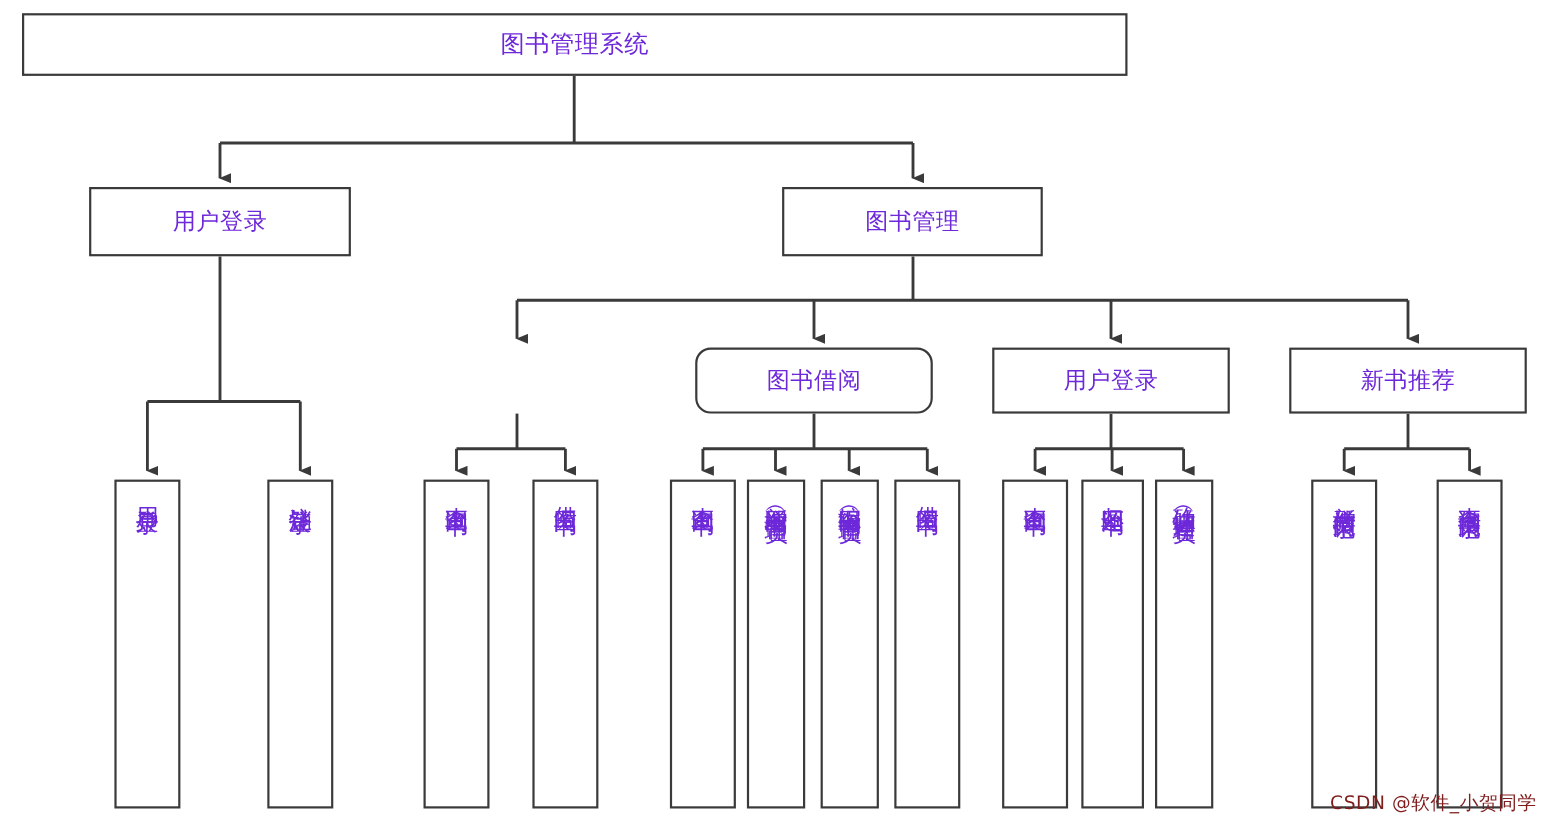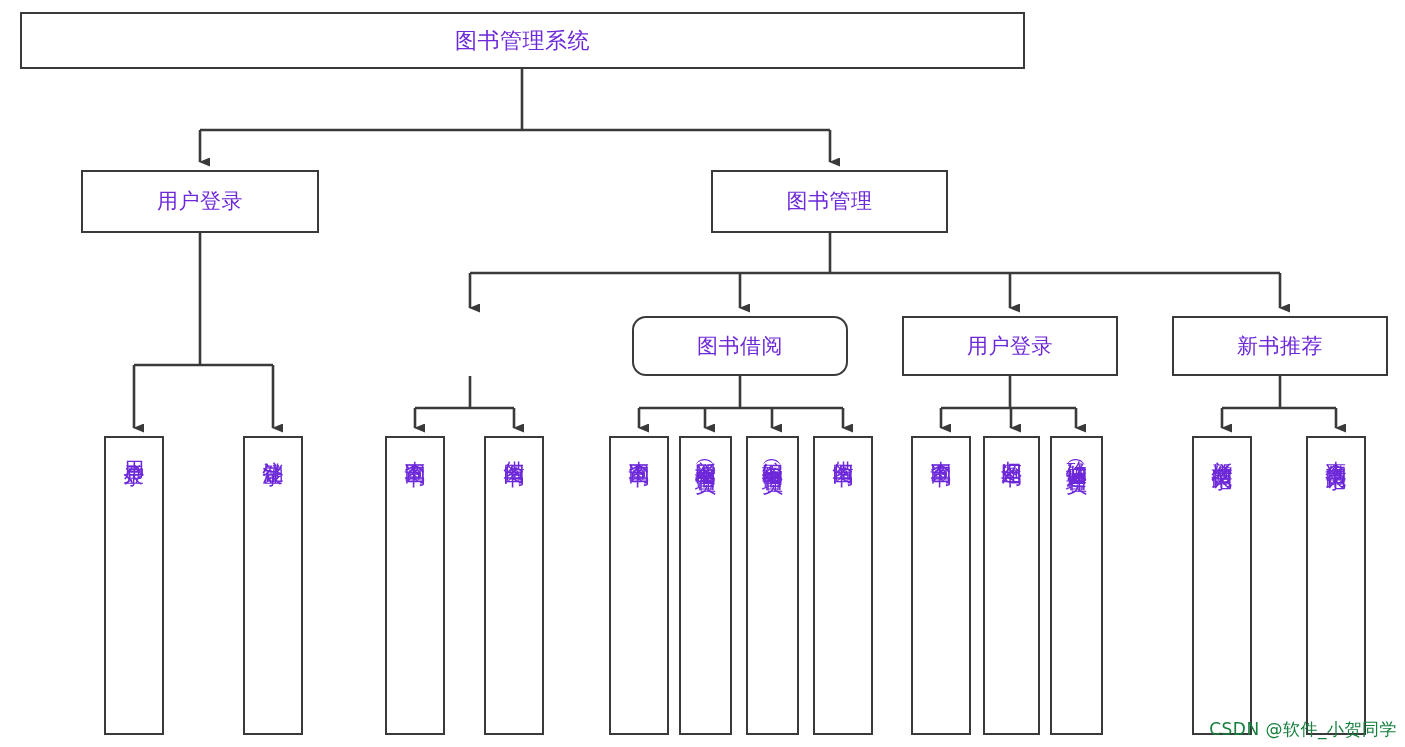--- a/index.html
+++ b/index.html
@@ -62,21 +62,21 @@
     line-height: 1.05;
     letter-spacing: 2px;
     white-space: nowrap;
     height: auto;
   }
   #watermark {
     position: absolute;
     right: 8px;
     bottom: 6px;
     font-size: 17px;
-    color: #15803d;
+    color: #7f1d1d;
     z-index: 5;
     letter-spacing: 0.5px;
     white-space: nowrap;
     pointer-events: none;
   }
 </style>
 </head>
 <body>
 
 <div id="diagram-root">

